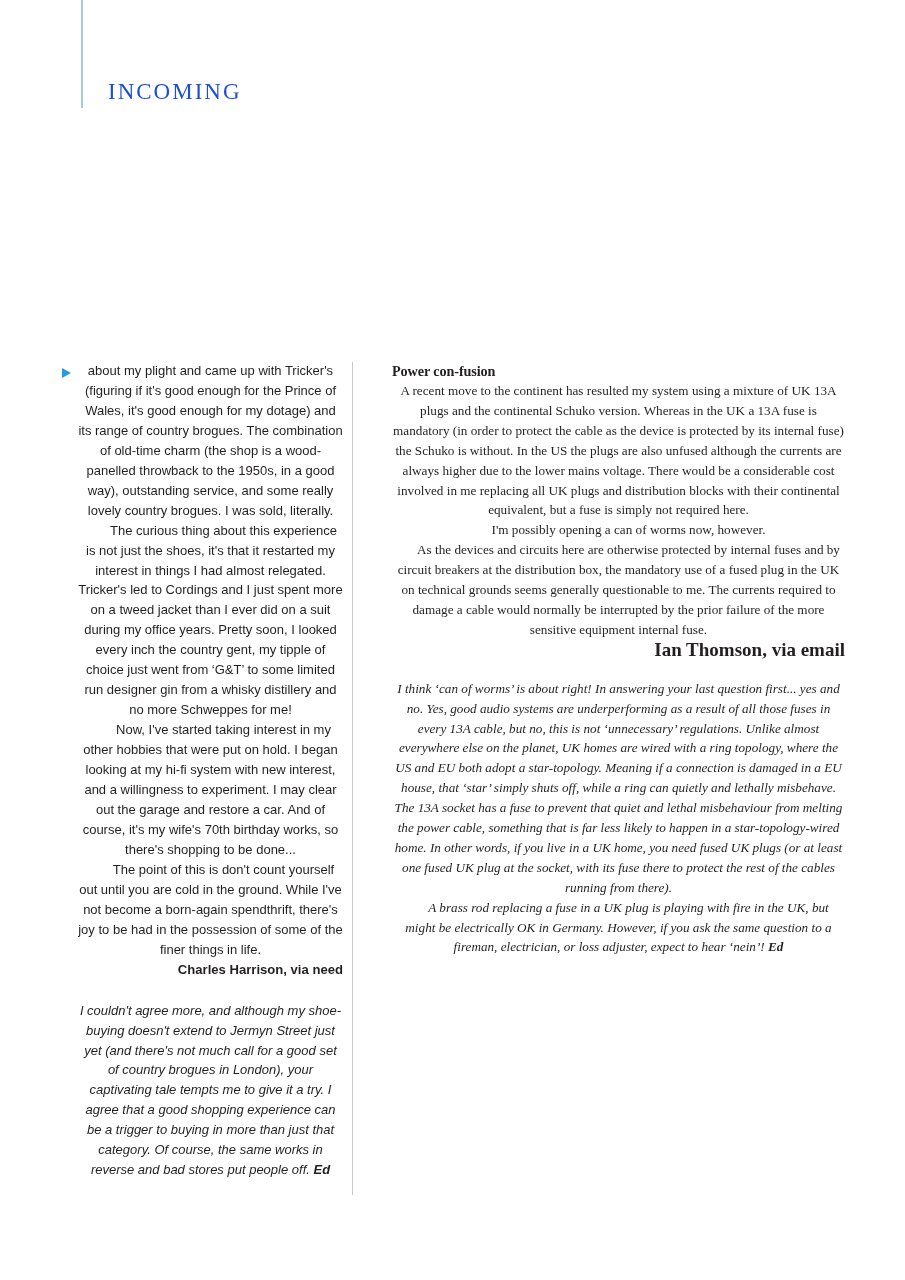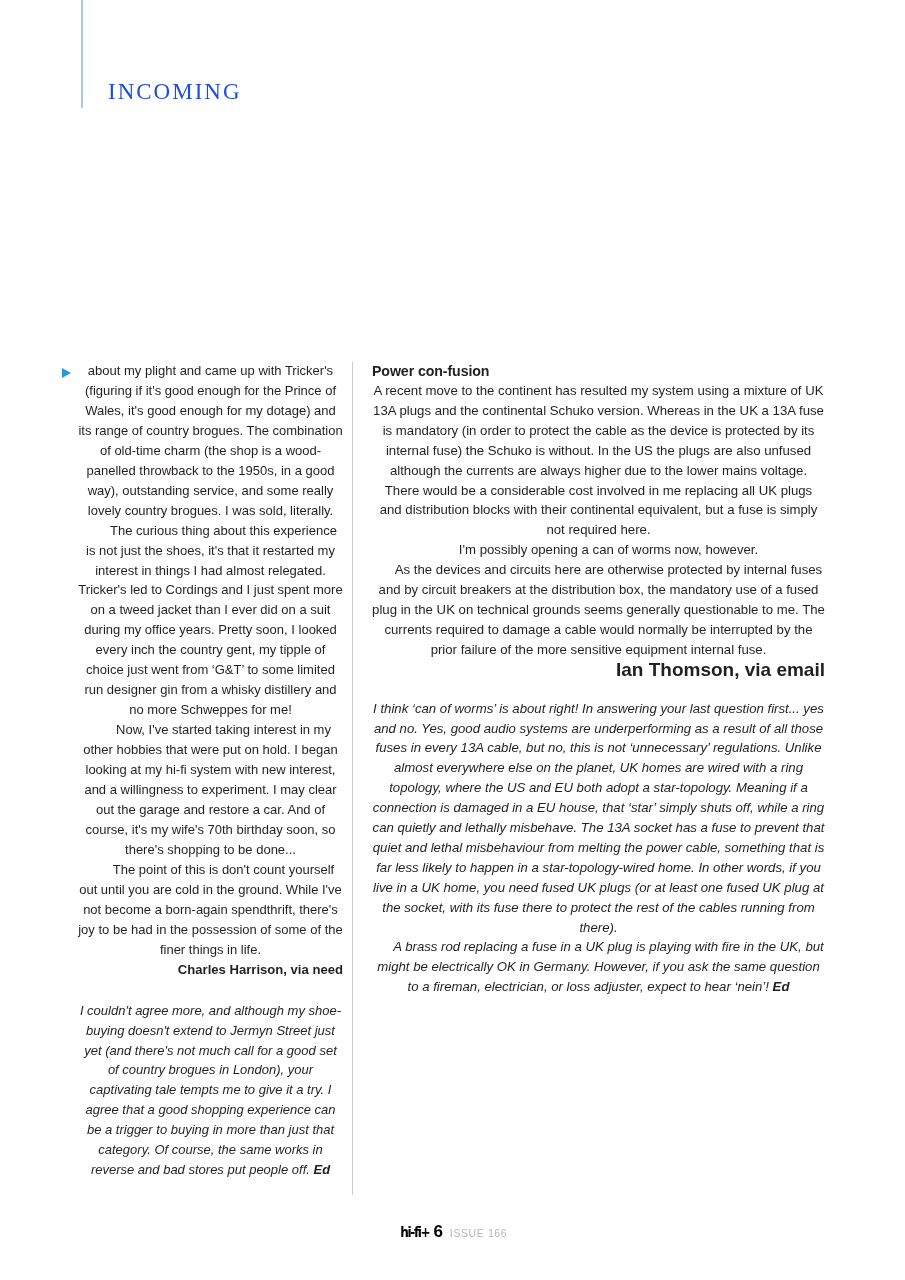--- a/index.html
+++ b/index.html
@@ -54,22 +54,23 @@
 
   .column {
     position: absolute;
     top: 361px;
   }
   .col-left {
     left: 78px;
     width: 265px;
   }
   .col-right {
-    left: 372px;
+    left: 392px;
     width: 453px;
+    font-family: Liberation Serif, serif;
   }
 
   .bullet-icon {
     position: absolute;
     left: 62px;
     top: 368px;
     width: 0;
     height: 0;
     border-left: 9px solid #2b9ad6;
     border-top: 5.5px solid transparent;
@@ -171,37 +172,32 @@
   <div class="masthead-rule"></div>
   <div class="masthead-title">INCOMING</div>
 
   <div class="col-divider"></div>
 
   <div class="bullet-icon"></div>
 
   <div class="column col-left">
     <p>about my plight and came up with Tricker's (figuring if it's good enough for the Prince of Wales, it's good enough for my dotage) and its range of country brogues. The combination of old-time charm (the shop is a wood-panelled throwback to the 1950s, in a good way), outstanding service, and some really lovely country brogues. I was sold, literally.</p>
     <p class="indent">The curious thing about this experience is not just the shoes, it's that it restarted my interest in things I had almost relegated. Tricker's led to Cordings and I just spent more on a tweed jacket than I ever did on a suit during my office years. Pretty soon, I looked every inch the country gent, my tipple of choice just went from ‘G&amp;T’ to some limited run designer gin from a whisky distillery and no more Schweppes for me!</p>
-    <p class="indent">Now, I've started taking interest in my other hobbies that were put on hold. I began looking at my hi-fi system with new interest, and a willingness to experiment. I may clear out the garage and restore a car. And of course, it's my wife's 70th birthday soon, so there's shopping to be done...</p>
+    <p class="indent">Now, I've started taking interest in my other hobbies that were put on hold. I began looking at my hi-fi system with new interest, and a willingness to experiment. I may clear out the garage and restore a car. And of course, it's my wife's 70th birthday works, so there's shopping to be done...</p>
     <p class="indent">The point of this is don't count yourself out until you are cold in the ground. While I've not become a born-again spendthrift, there's joy to be had in the possession of some of the finer things in life.</p>
     <p class="signature">Charles Harrison, via need</p>
     <div class="gap-md"></div>
     <p class="reply"><span>I couldn't agree more, and although my shoe-buying doesn't extend to Jermyn Street just yet (and there's not much call for a good set of country brogues in London), your captivating tale tempts me to give it a try. I agree that a good shopping experience can be a trigger to buying in more than just that category. Of course, the same works in reverse and bad stores put people off. </span><span class="ed">Ed</span></p>
   </div>
 
   <div class="column col-right">
     <h2 class="section-head">Power con-fusion</h2>
     <p>A recent move to the continent has resulted my system using a mixture of UK 13A plugs and the continental Schuko version. Whereas in the UK a 13A fuse is mandatory (in order to protect the cable as the device is protected by its internal fuse) the Schuko is without. In the US the plugs are also unfused although the currents are always higher due to the lower mains voltage. There would be a considerable cost involved in me replacing all UK plugs and distribution blocks with their continental equivalent, but a fuse is simply not required here.</p>
     <p class="indent-sm">I'm possibly opening a can of worms now, however.</p>
     <p class="indent-sm">As the devices and circuits here are otherwise protected by internal fuses and by circuit breakers at the distribution box, the mandatory use of a fused plug in the UK on technical grounds seems generally questionable to me. The currents required to damage a cable would normally be interrupted by the prior failure of the more sensitive equipment internal fuse.</p>
     <p class="signature">Ian Thomson, via email</p>
     <div class="gap-sm"></div>
     <p class="reply">I think ‘can of worms’ is about right! In answering your last question first... yes and no. Yes, good audio systems are underperforming as a result of all those fuses in every 13A cable, but no, this is not ‘unnecessary’ regulations. Unlike almost everywhere else on the planet, UK homes are wired with a ring topology, where the US and EU both adopt a star-topology. Meaning if a connection is damaged in a EU house, that ‘star’ simply shuts off, while a ring can quietly and lethally misbehave. The 13A socket has a fuse to prevent that quiet and lethal misbehaviour from melting the power cable, something that is far less likely to happen in a star-topology-wired home. In other words, if you live in a UK home, you need fused UK plugs (or at least one fused UK plug at the socket, with its fuse there to protect the rest of the cables running from there).</p>
     <p class="reply indent-sm"><span>A brass rod replacing a fuse in a UK plug is playing with fire in the UK, but might be electrically OK in Germany. However, if you ask the same question to a fireman, electrician, or loss adjuster, expect to hear ‘nein’! </span><span class="ed">Ed</span></p>
   </div>
 
-  <div class="footer">
-    <span class="logo">hi-fi+</span>
-    <span class="page-num">6</span>
-    <span class="issue">ISSUE 166</span>
-  </div>
 
 </div>
 
 </body></html>

